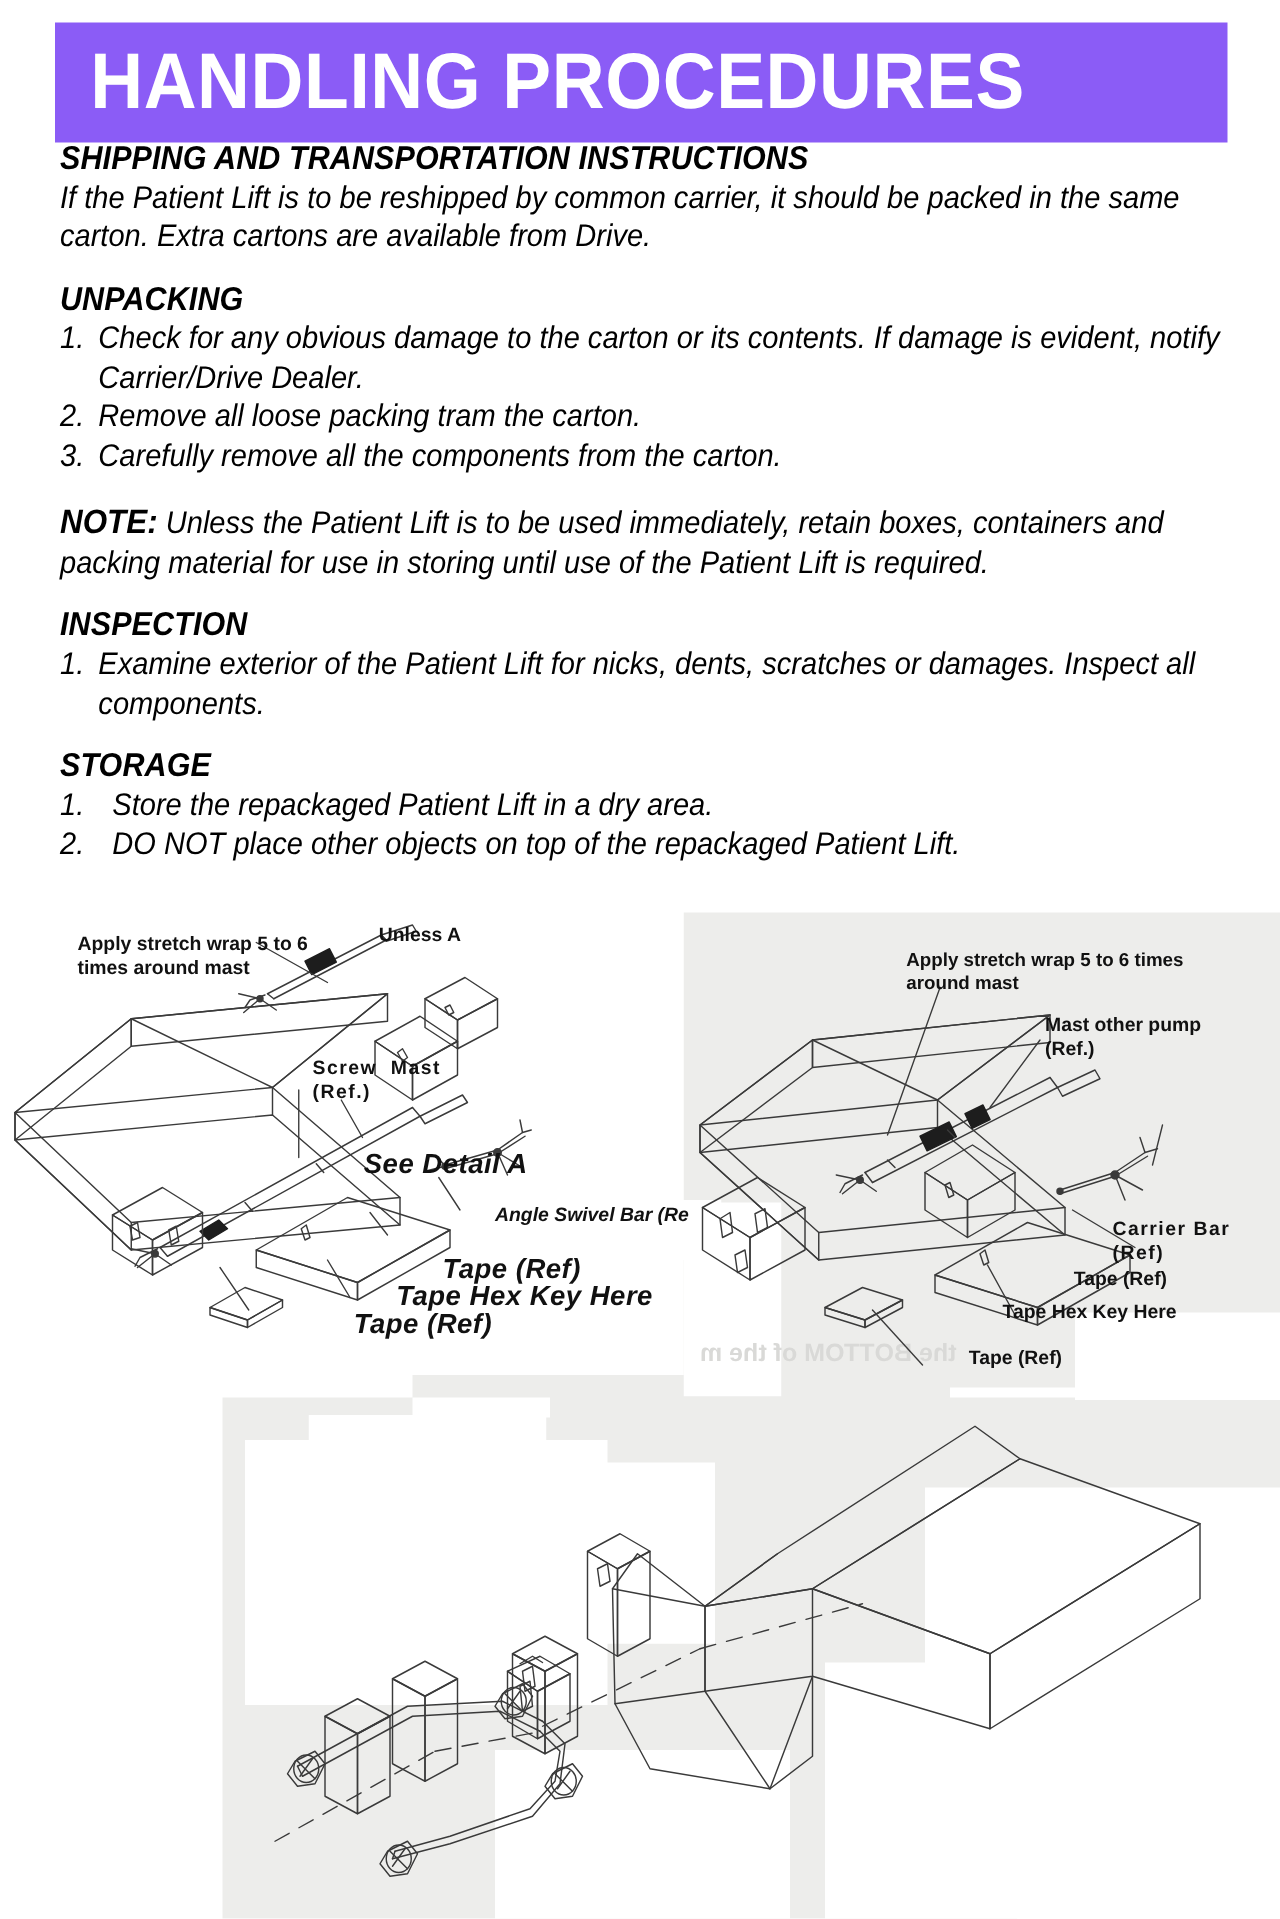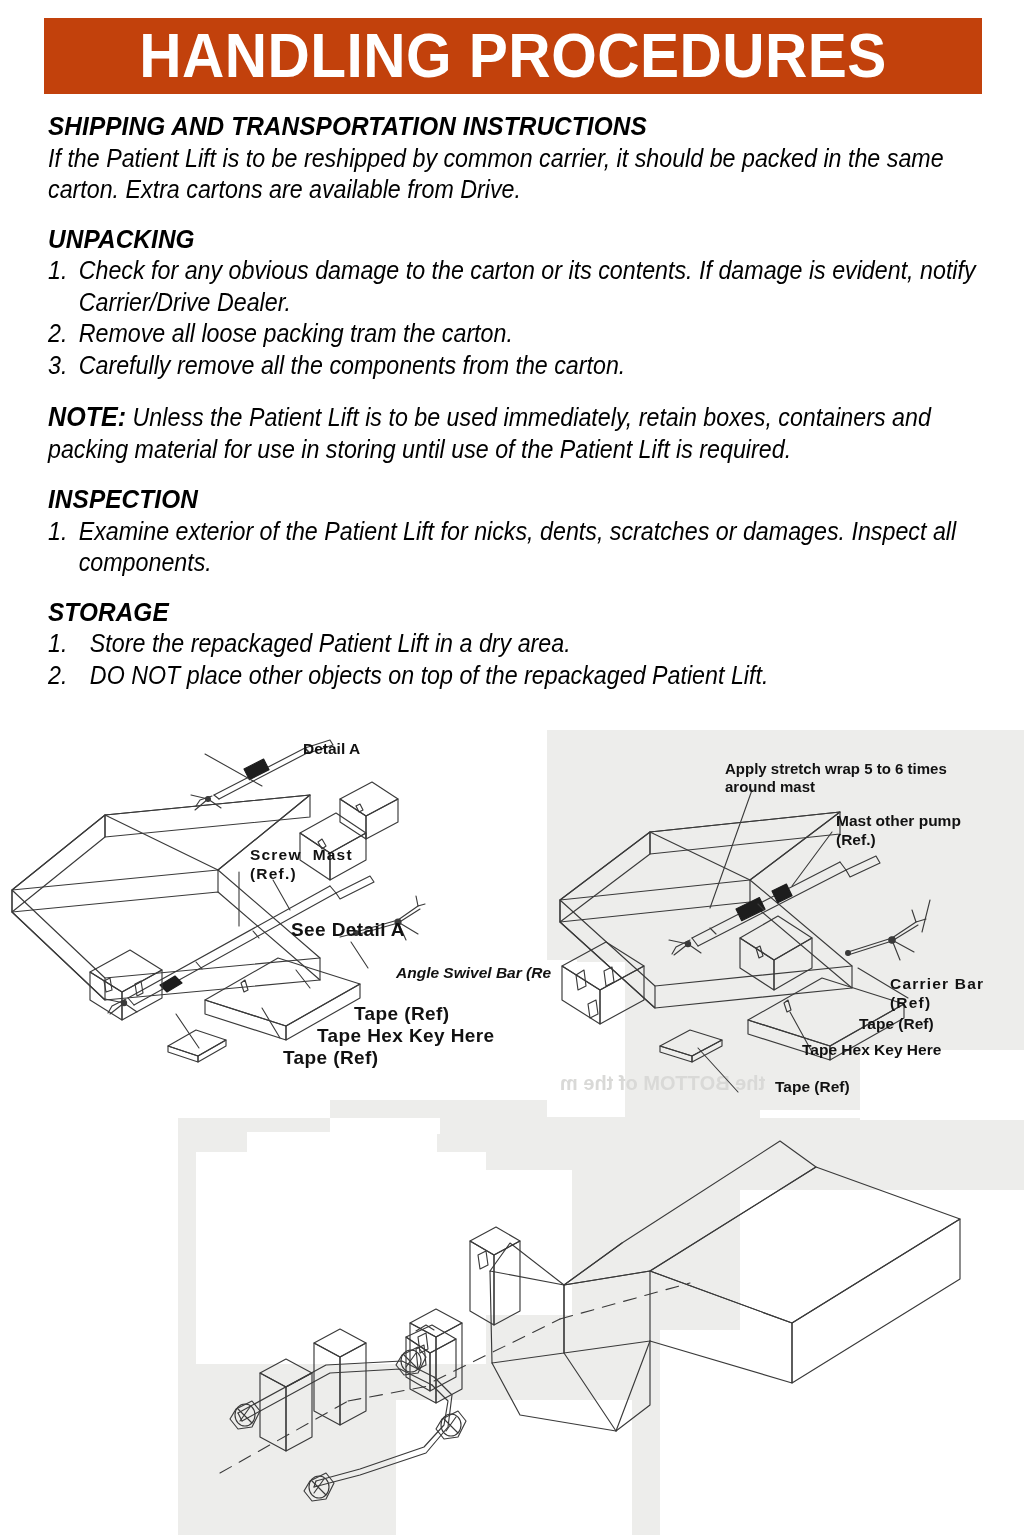--- a/index.html
+++ b/index.html
@@ -18,25 +18,25 @@
     background: #ffffff;
     overflow: hidden;
   }
 
   
   .banner {
     position: absolute;
     left: 44px;
     top: 18px;
     width: 938px;
-    height: 76px;
-    background: #c2410c;
+    height: 96px;
+    background: #8b5cf6;
     display: flex;
     align-items: center;
-    justify-content: center;
+    justify-content: flex-start;
     overflow: hidden;
   }
   .banner-title {
     color: #ffffff;
     font-family: "Liberation Sans Narrow", "Liberation Sans", sans-serif;
     font-weight: bold;
     font-size: 63px;
     line-height: 1;
     letter-spacing: 0.5px;
     transform: scaleX(0.93);
@@ -132,21 +132,21 @@
   .lbl {
     position: absolute;
     font-family: "Liberation Sans", sans-serif;
     font-weight: bold;
     font-size: 15.5px;
     line-height: 1.22;
     color: #111111;
     white-space: pre;
   }
   .lbl.thin { font-size: 15px; }
-  .lbl.big { font-size: 19px; letter-spacing: 0.4px; }
+  .lbl.big { font-size: 22px; letter-spacing: 0.4px; font-style: italic; }
   .lbl.spaced { letter-spacing: 1.2px; }
 </style>
 </head>
 <body>
 
 <div id="page">
 
   <div class="banner">
     <div class="banner-title">HANDLING PROCEDURES</div>
   </div>
@@ -304,21 +304,23 @@
         <path d="M205 54 L262 86"></path>
         <path d="M239 172 L239 226"></path>
         <path d="M290 210 L273 180"></path>
         <path d="M351 242 L368 268"></path>
         <path d="M296 270 L310 288"></path>
         <path d="M262 308 L280 338"></path>
         <path d="M176 314 L199 348"></path>
       </g>
     </svg>
 
-    <div class="lbl" style="left:303px; top:40px;">Detail A</div>
+    <div class="lbl" style="left:62px; top:747px; margin-top:-700px; position:absolute;">Apply stretch wrap 5 to 6
+times around mast</div>
+    <div class="lbl" style="left:303px; top:40px;">Unless A</div>
     <div class="lbl spaced" style="left:250px; top:146px;">Screw  Mast
 (Ref.)</div>
     <div class="lbl big" style="left:291px; top:218px;">See Detail A</div>
     <div class="lbl" style="left:396px; top:264px;font-style:italic;">Angle Swivel Bar (Re</div>
     <div class="lbl big" style="left:354px; top:302px;">Tape (Ref)</div>
     <div class="lbl big" style="left:317px; top:324px;">Tape Hex Key Here</div>
     <div class="lbl big" style="left:283px; top:346px;">Tape (Ref)</div>
 
     <svg class="draw" width="490" height="400" viewBox="0 0 490 400" style="left:540px; top:20px;" fill="none" stroke="#3a3a3a" stroke-width="1.15" stroke-linejoin="round" stroke-linecap="round">
 

